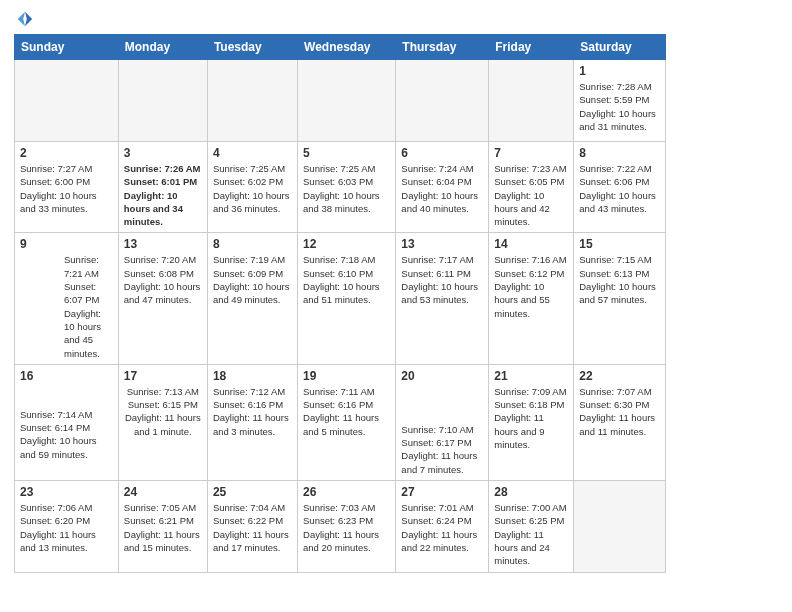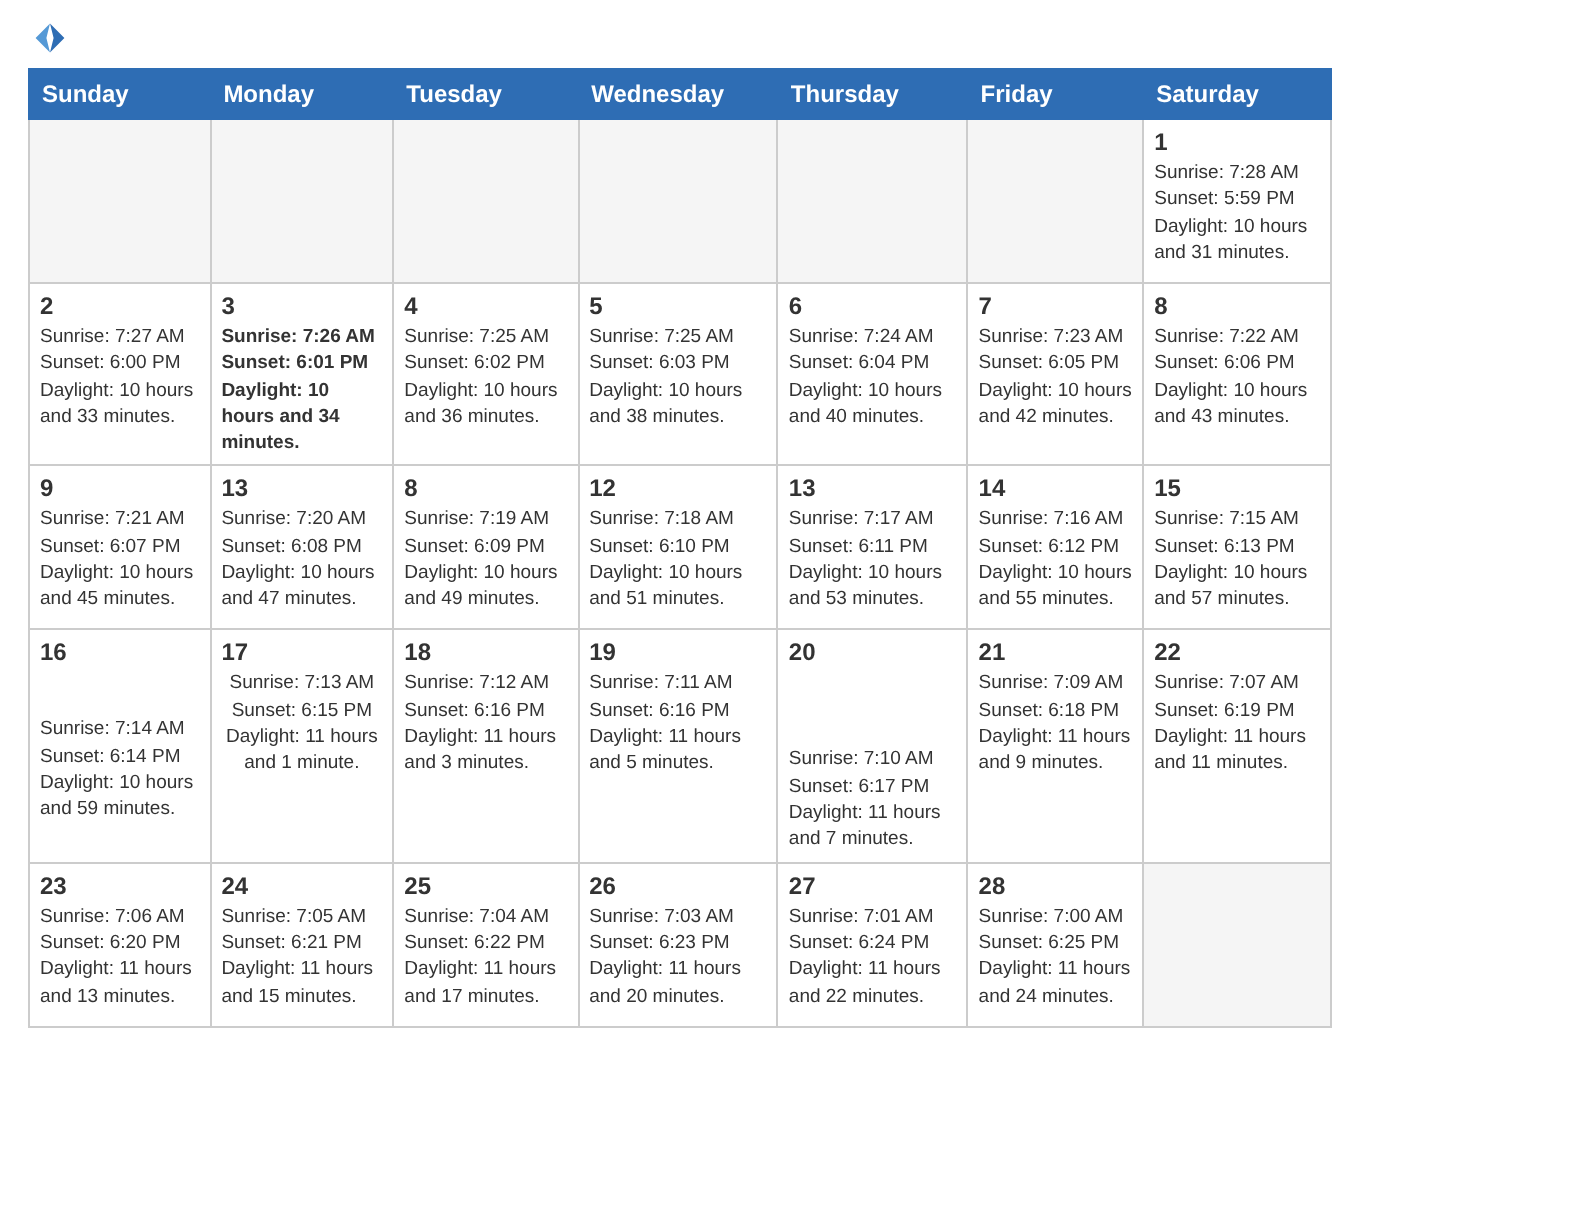--- a/index.html
+++ b/index.html
@@ -192,21 +192,21 @@
           <td>
             <span class="day-num">8</span>
             <div class="day-info" style="white-space: pre-line;">Sunrise: 7:22 AM
 Sunset: 6:06 PM
 Daylight: 10 hours and 43 minutes.</div>
           </td>
         </tr>
         <tr class="week-row">
           <td>
             <span class="day-num">9</span>
-            <div class="day-info" style="white-space: pre-line;">Sunrise: 7:21 AM
+            <div class="day-info" style="white-space: pre-line; margin-left: 44px;">Sunrise: 7:21 AM
 Sunset: 6:07 PM
 Daylight: 10 hours and 45 minutes.</div>
           </td>
           <td>
             <span class="day-num">13</span>
             <div class="day-info" style="white-space: pre-line;">Sunrise: 7:20 AM
 Sunset: 6:08 PM
 Daylight: 10 hours and 47 minutes.</div>
           </td>
           <td>
@@ -273,21 +273,21 @@
           </td>
           <td>
             <span class="day-num">21</span>
             <div class="day-info" style="white-space: pre-line;">Sunrise: 7:09 AM
 Sunset: 6:18 PM
 Daylight: 11 hours and 9 minutes.</div>
           </td>
           <td>
             <span class="day-num">22</span>
             <div class="day-info" style="white-space: pre-line;">Sunrise: 7:07 AM
-Sunset: 6:19 PM
+Sunset: 6:30 PM
 Daylight: 11 hours and 11 minutes.</div>
           </td>
         </tr>
         <tr class="week-row">
           <td>
             <span class="day-num">23</span>
             <div class="day-info" style="white-space: pre-line;">Sunrise: 7:06 AM
 Sunset: 6:20 PM
 Daylight: 11 hours and 13 minutes.</div>
           </td>

